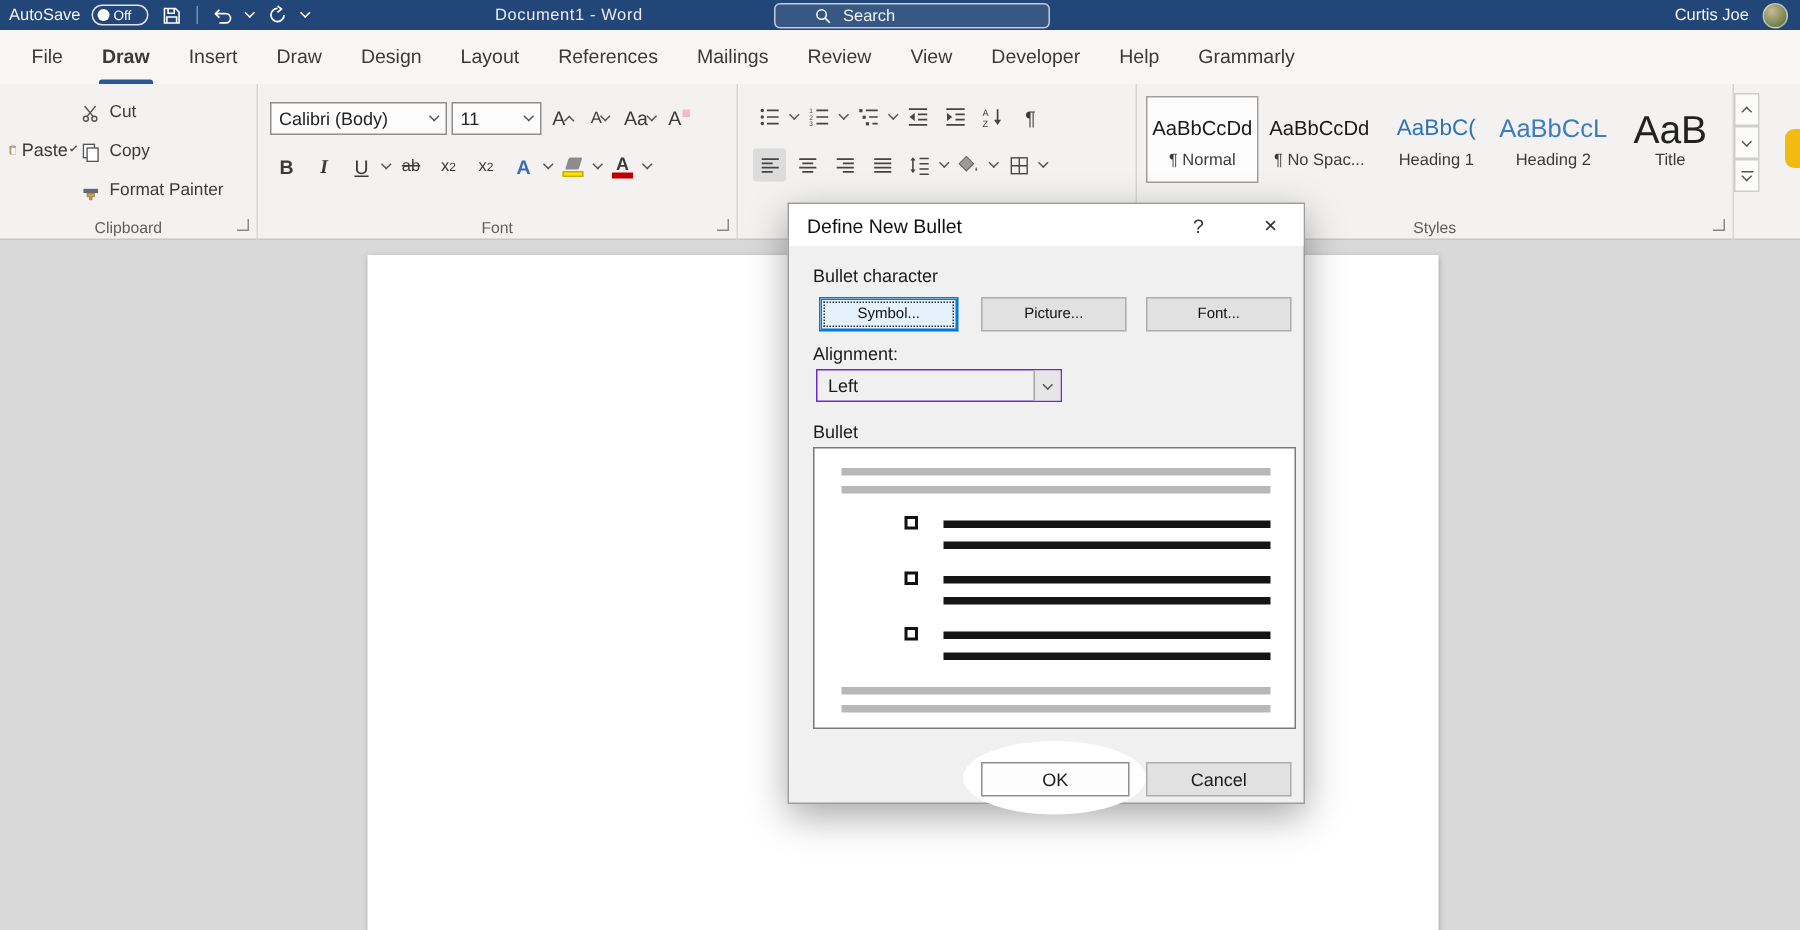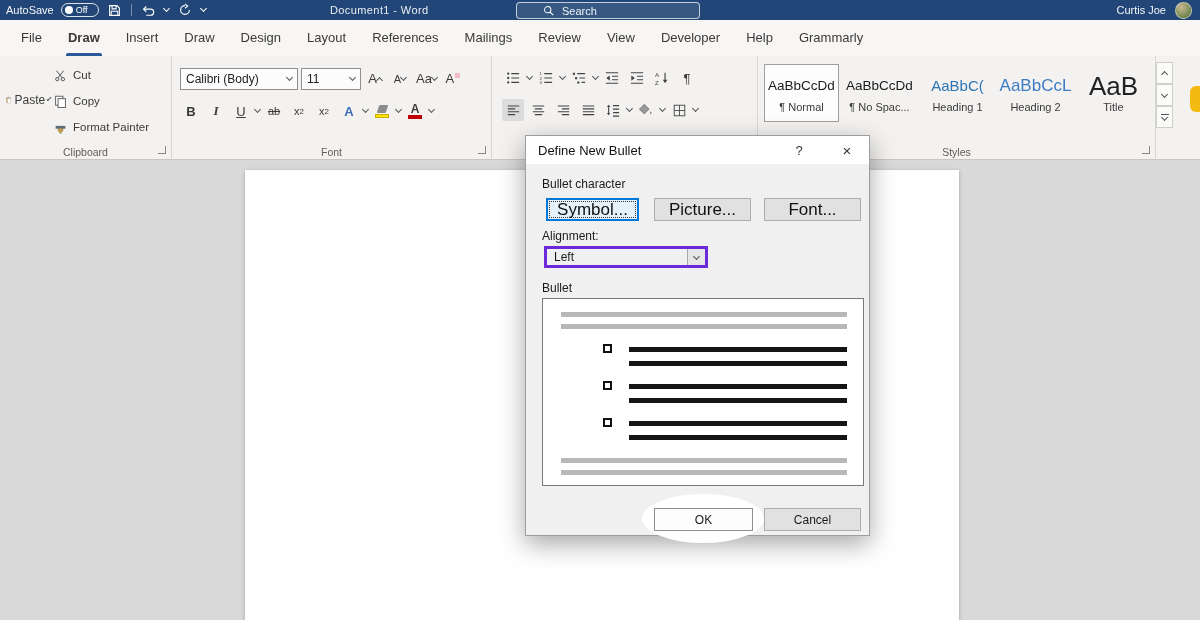--- a/index.html
+++ b/index.html
@@ -92,24 +92,24 @@
   .docarea { position:absolute; top:161px; left:0; width:1200px; height:459px; background:#d9d9d9; }
   .page { position:absolute; left:245px; top:9px; width:714px; height:460px; background:#fff; box-shadow:0 1px 4px rgba(0,0,0,.25); }
 
   
   .dialog { position:absolute; left:525px; top:135px; width:345px; height:401px; background:#f0f0f0; border:1px solid #9d9d9d; box-shadow:0 8px 24px rgba(0,0,0,.35); z-index:20; font-size:12px; color:#1a1a1a; }
   .dlg-titlebar { position:absolute; left:0; top:0; width:100%; height:28px; background:#ffffff; }
   .dlg-title { position:absolute; left:12px; top:7px; font-size:13px; color:#111; }
   .dlg-help { position:absolute; right:56px; top:3px; width:28px; height:22px; display:flex; align-items:center; justify-content:center; font-size:13px; color:#333; cursor:pointer; }
   .dlg-close { position:absolute; right:6px; top:3px; width:32px; height:22px; display:flex; align-items:center; justify-content:center; font-size:15px; color:#333; cursor:pointer; }
   .dlbl { position:absolute; font-size:12px; color:#1a1a1a; }
-  .dbtn { position:absolute; top:62px; height:23px; background:#e1e1e1; border:1px solid #adadad; display:flex; align-items:center; justify-content:center; font-size:17px; color:#111; cursor:pointer; }
+  .dbtn { position:absolute; top:62px; height:23px; background:#e1e1e1; border:1px solid #adadad; display:flex; align-items:center; justify-content:center; font-size:10px; color:#111; cursor:pointer; }
   .dbtn.focused { background:#e5f1fb; border:1px solid #0078d7; box-shadow:inset 0 0 0 1px #0078d7; }
   .dbtn.focused::after { content:""; position:absolute; inset:2px; border:1px dotted #333; }
-  .dcombo { position:absolute; left:18px; top:110px; width:164px; height:22px; background:#f0f0f0; border:3px solid #6d28d9; display:flex; align-items:center; cursor:pointer; }
+  .dcombo { position:absolute; left:18px; top:110px; width:164px; height:22px; background:#f0f0f0; border:1px solid #6d28d9; display:flex; align-items:center; cursor:pointer; }
   .dcombo .val { padding-left:7px; flex:1; font-size:12px; }
   .dcombo .dd { width:18px; height:100%; border-left:1px solid #a8a8a8; background:#e6e6e6; display:flex; align-items:center; justify-content:center; }
   .preview-box { position:absolute; left:16px; top:162px; width:322px; height:188px; background:#fff; border:1px solid #7a7a7a; }
   .gline { position:absolute; left:18px; width:286px; height:5px; background:#b8b8b8; }
   .bline { position:absolute; left:86px; width:218px; height:5px; background:#151515; }
   .bsq { position:absolute; left:60px; width:9px; height:9px; border:2px solid #111; background:#fff; }
   .okring { position:absolute; left:116px; top:358px; width:122px; height:49px; background:#ffffff; border-radius:50%; z-index:1; }
   .dfoot { position:absolute; top:372px; height:23px; background:#e1e1e1; border:1px solid #adadad; display:flex; align-items:center; justify-content:center; font-size:12px; cursor:pointer; z-index:2; }
   .ok { left:128px; width:99px; background:#fdfdfd; border:1px solid #8f8f8f; }
   .cancel { left:238px; width:97px; }

